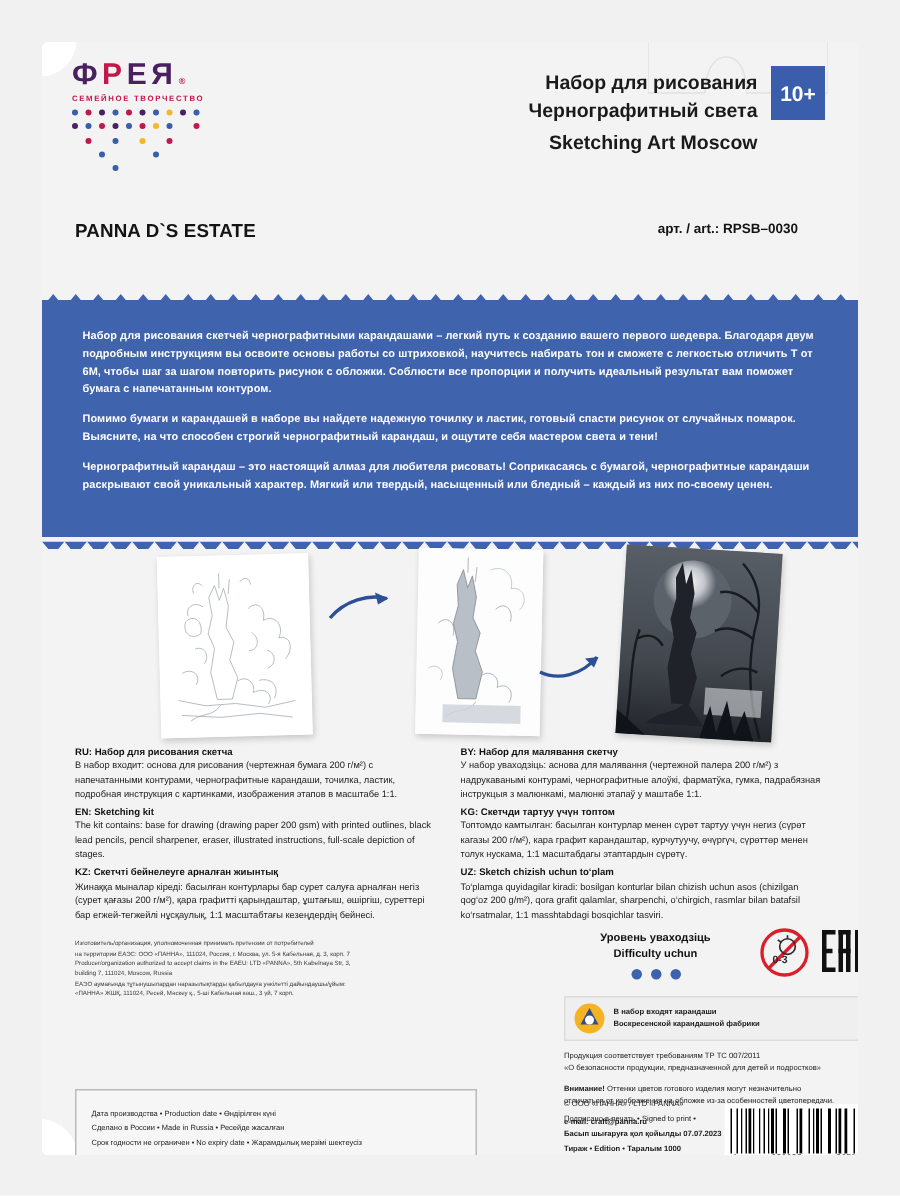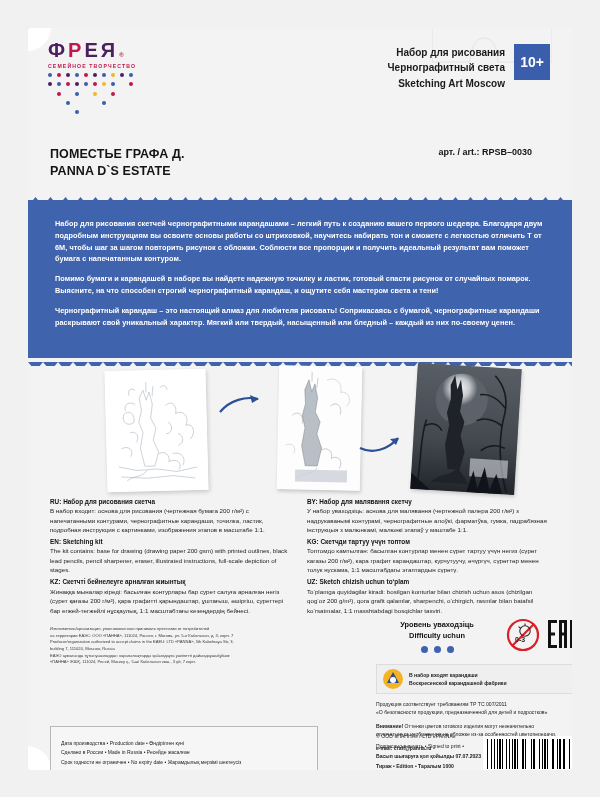--- a/index.html
+++ b/index.html
@@ -71,21 +71,21 @@
   }
   .dots { margin-top: 4px; position: relative; height: 34px; width: 100px;}
   .dots i { position: absolute; width: 4px; height: 4px; border-radius: 50%; display:block;}
 
   
   .hdr-right {
     position: absolute; right: 22px; top: 16px;
     display: flex; align-items: flex-start; gap: 9px;
   }
   .hdr-lines { text-align: right; padding-top: 2px; }
-  .hdr-lines div { font-size: 10px; font-weight: bold; color: #1a1a1a; line-height: 1.45; margin-left: 42px; }
+  .hdr-lines div { font-size: 13px; font-weight: bold; color: #1a1a1a; line-height: 1.45; margin-left: 42px; }
   .hdr-lines .en { margin-top: 2px; }
   .age-badge {
     width: 36px; height: 36px; background: #3a5eac;
     display: flex; align-items: center; justify-content: center;
     color: #fff; font-size: 14px; font-weight: bold;
   }
 
   
   .title-row {
     position: absolute; left: 22px; top: 118px; right: 22px;
@@ -271,21 +271,20 @@
       <div class="hdr-lines">
         <div>Набор для рисования</div>
         <div>Чернографитный света</div>
         <div class="en">Sketching Art Moscow</div>
       </div>
       <div class="age-badge">10+</div>
     </div>
 
     <div class="title-row">
       <div class="title-main">
-        <div>ПОМЕСТЬЕ ГРАФА Д.</div>
         <div>PANNA D`S ESTATE</div>
       </div>
       <div class="art-code">арт. / art.: RPSB–0030</div>
     </div>
 
     <div class="band">
       <div class="zig-top">
         <svg width="600" height="9" viewBox="0 0 600 9" preserveAspectRatio="none">
           <path id="zigT" d="M0,9 L7.5,0 L15,9 L22.5,0 L30,9 L37.5,0 L45,9 L52.5,0 L60,9 L67.5,0 L75,9 L82.5,0 L90,9 L97.5,0 L105,9 L112.5,0 L120,9 L127.5,0 L135,9 L142.5,0 L150,9 L157.5,0 L165,9 L172.5,0 L180,9 L187.5,0 L195,9 L202.5,0 L210,9 L217.5,0 L225,9 L232.5,0 L240,9 L247.5,0 L255,9 L262.5,0 L270,9 L277.5,0 L285,9 L292.5,0 L300,9 L307.5,0 L315,9 L322.5,0 L330,9 L337.5,0 L345,9 L352.5,0 L360,9 L367.5,0 L375,9 L382.5,0 L390,9 L397.5,0 L405,9 L412.5,0 L420,9 L427.5,0 L435,9 L442.5,0 L450,9 L457.5,0 L465,9 L472.5,0 L480,9 L487.5,0 L495,9 L502.5,0 L510,9 L517.5,0 L525,9 L532.5,0 L540,9 L547.5,0 L555,9 L562.5,0 L570,9 L577.5,0 L585,9 L592.5,0 L600,9 L600,9 Z" fill="#4063ad"></path>
         </svg>

